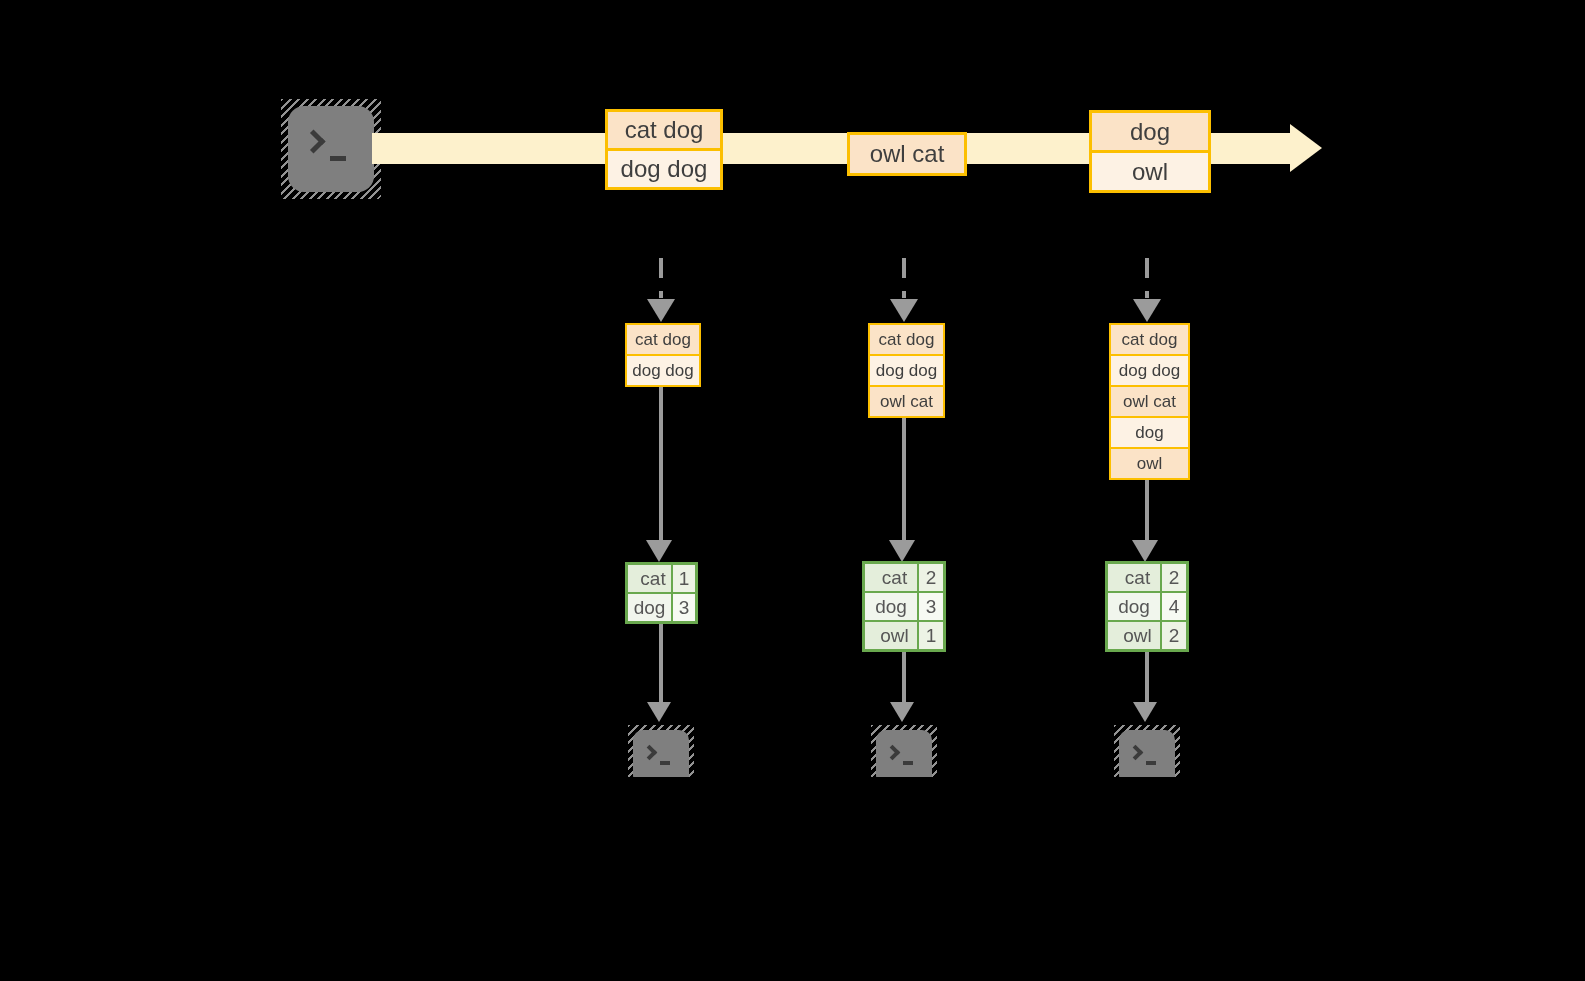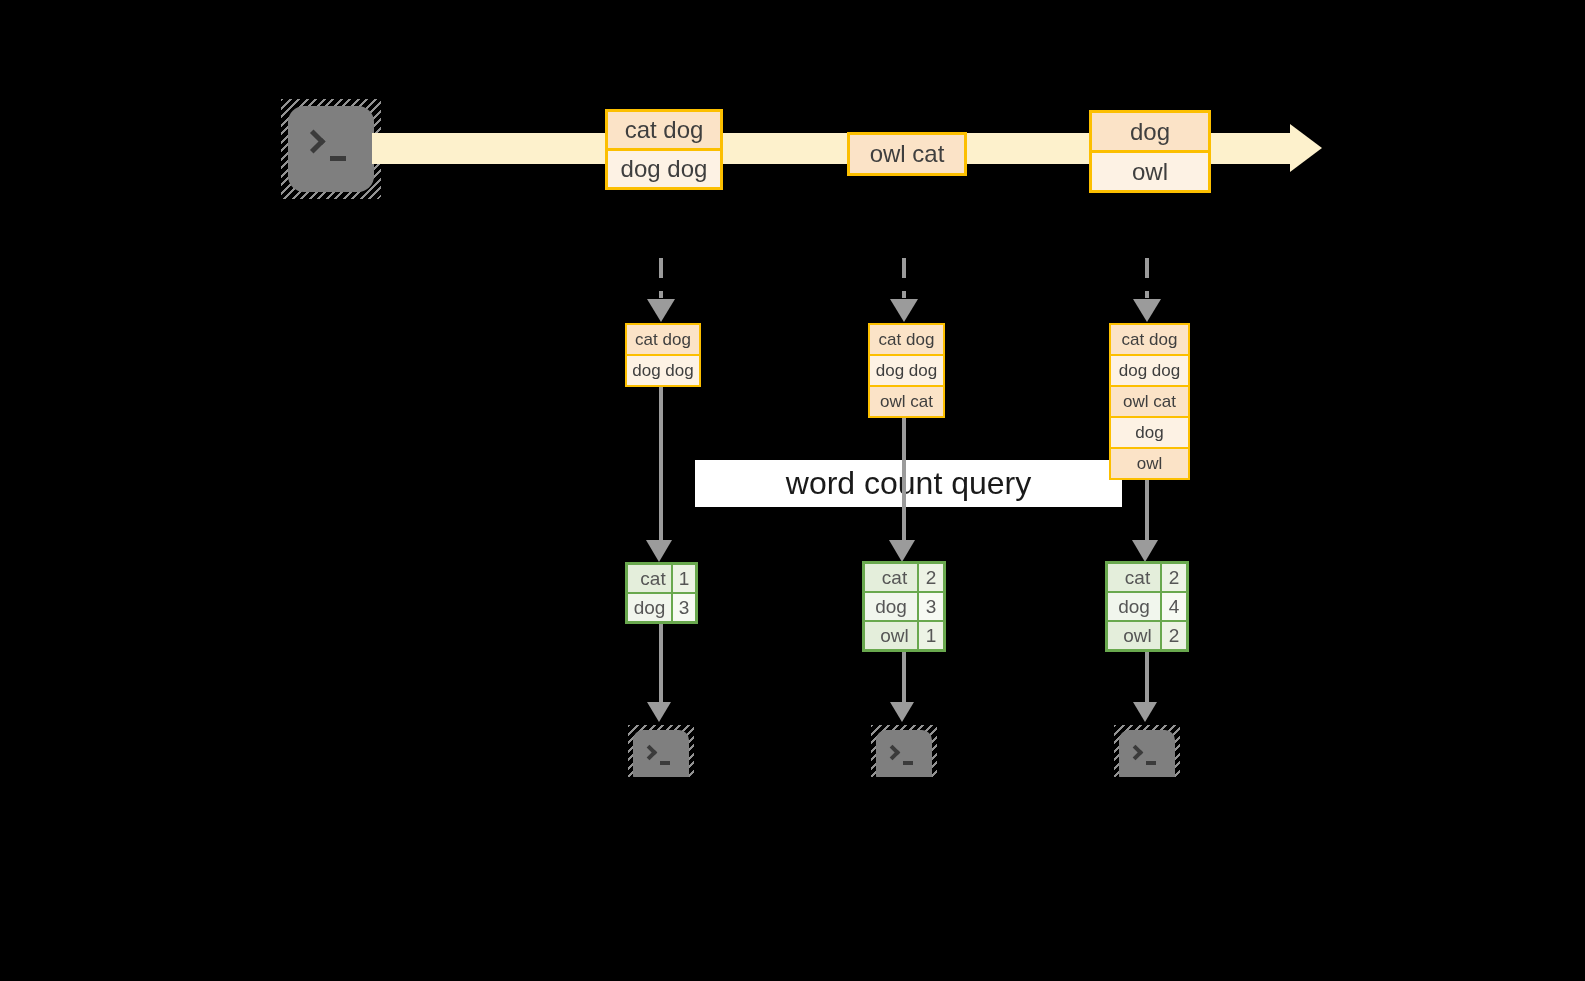--- a/index.html
+++ b/index.html
@@ -100,21 +100,20 @@
     <div class="mrow fa">owl cat</div>
   </div>
   <div class="stack" style="left:1109px;top:323px;width:77px;">
     <div class="mrow fa">cat dog</div>
     <div class="mrow fb">dog dog</div>
     <div class="mrow fa">owl cat</div>
     <div class="mrow fb">dog</div>
     <div class="mrow fa">owl</div>
   </div>
 
-  <div class="banner">word count query</div>
 
   <div class="vline" style="left:659px;top:387px;height:153px;"></div>
   <div class="ahead" style="left:646px;top:540px;border-left-width:13px;border-right-width:13px;border-top-width:22px;"></div>
   <div class="vline" style="left:902px;top:418px;height:122px;"></div>
   <div class="ahead" style="left:889px;top:540px;border-left-width:13px;border-right-width:13px;border-top-width:22px;"></div>
   <div class="vline" style="left:1145px;top:480px;height:60px;"></div>
   <div class="ahead" style="left:1132px;top:540px;border-left-width:13px;border-right-width:13px;border-top-width:22px;"></div>
 
   <div class="gtable t2col" style="left:625px;top:562px;">
     <div class="ga">cat</div>

